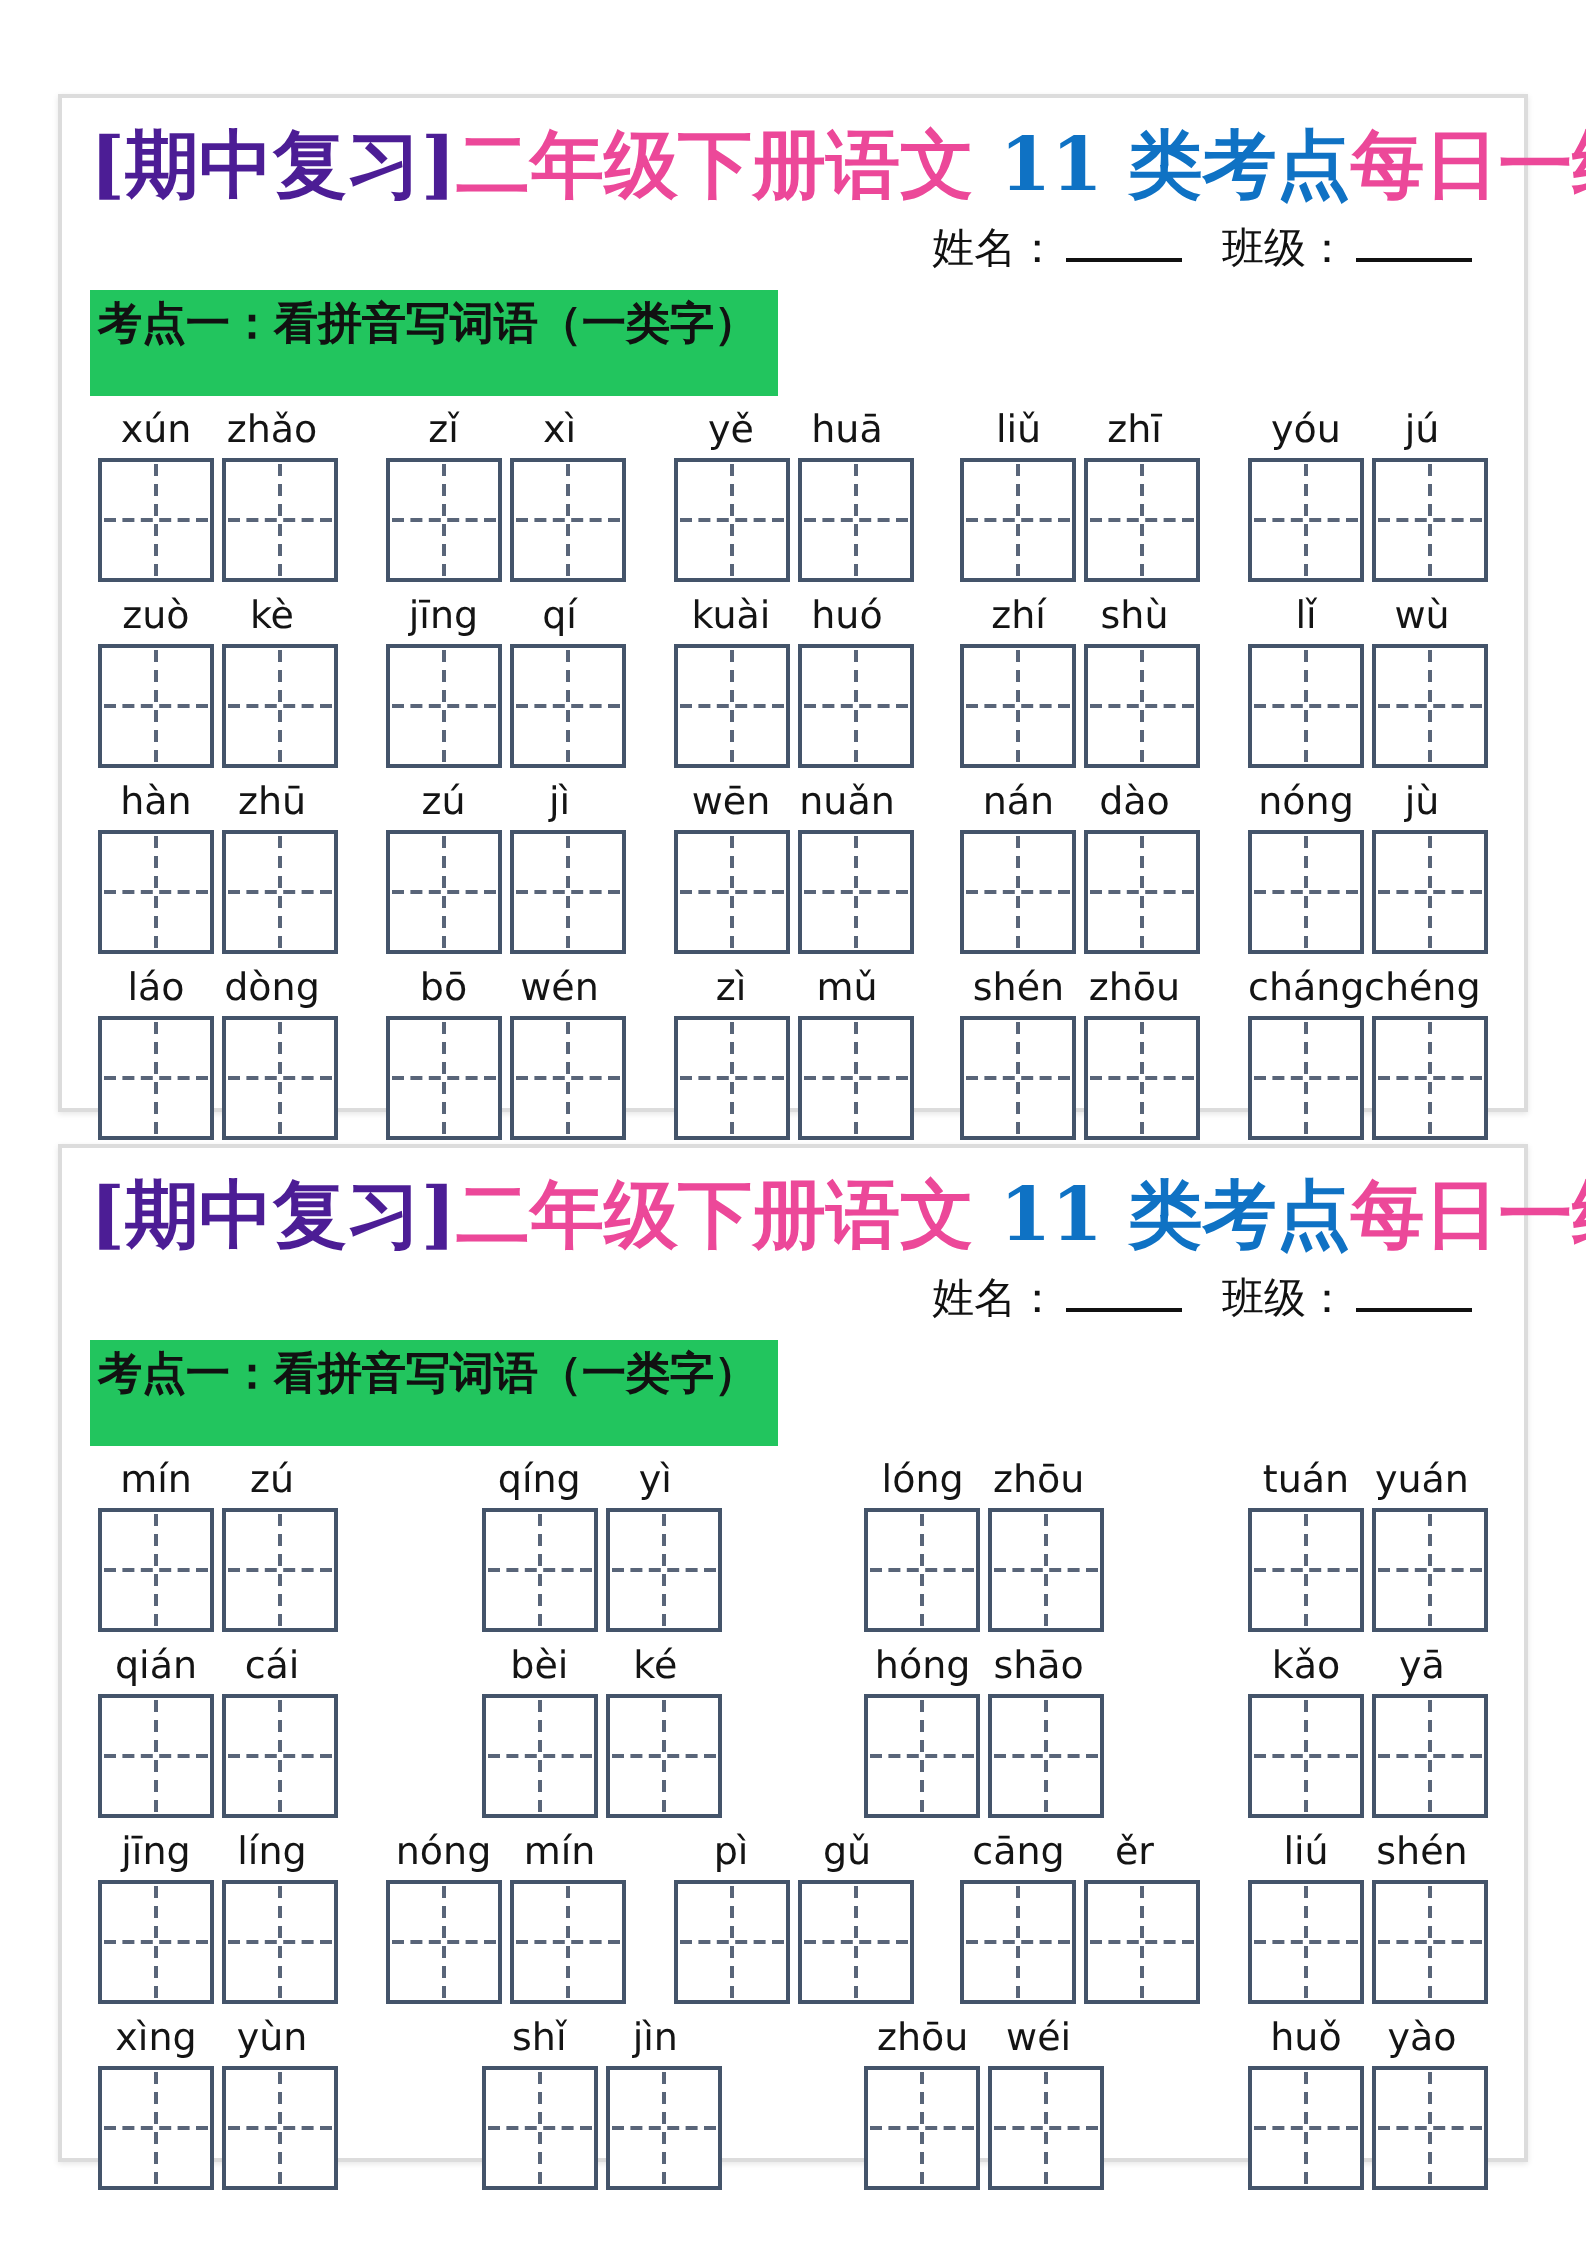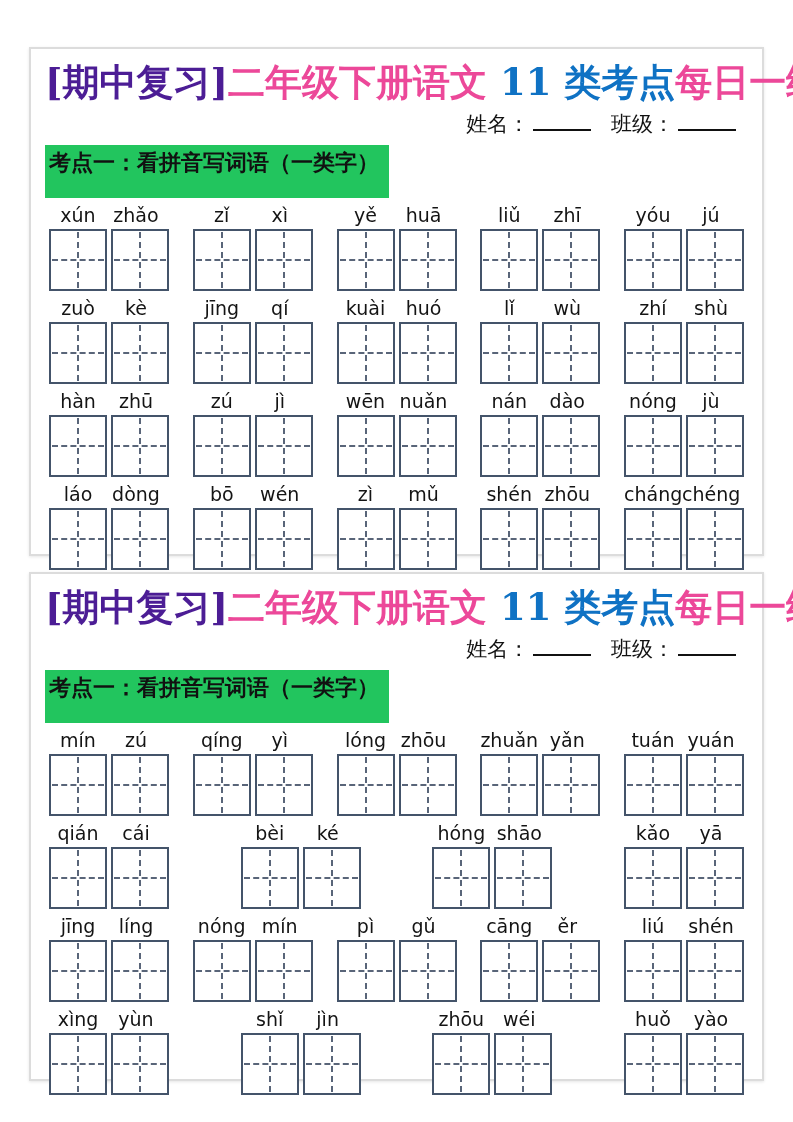--- a/index.html
+++ b/index.html
@@ -166,32 +166,32 @@
               <span class="syll">kuài</span>
               <span class="syll">huó</span>
             </div>
             <div class="boxes">
               <div class="tianzige"></div>
               <div class="tianzige"></div>
             </div>
           </div>
           <div class="pair">
             <div class="pinyin-line">
+              <span class="syll">zhí</span>
+              <span class="syll">shù</span>
+            </div>
+            <div class="boxes">
+              <div class="tianzige"></div>
+              <div class="tianzige"></div>
+            </div>
+          </div>
+          <div class="pair">
+            <div class="pinyin-line">
               <span class="syll">lǐ</span>
               <span class="syll">wù</span>
-            </div>
-            <div class="boxes">
-              <div class="tianzige"></div>
-              <div class="tianzige"></div>
-            </div>
-          </div>
-          <div class="pair">
-            <div class="pinyin-line">
-              <span class="syll">zhí</span>
-              <span class="syll">shù</span>
             </div>
             <div class="boxes">
               <div class="tianzige"></div>
               <div class="tianzige"></div>
             </div>
           </div>
         </div>
         <div class="word-row">
           <div class="pair">
             <div class="pinyin-line">
@@ -335,30 +335,20 @@
               <span class="syll">lóng</span>
               <span class="syll">zhōu</span>
             </div>
             <div class="boxes">
               <div class="tianzige"></div>
               <div class="tianzige"></div>
             </div>
           </div>
           <div class="pair">
             <div class="pinyin-line">
-              <span class="syll">zhuǎn</span>
-              <span class="syll">yǎn</span>
-            </div>
-            <div class="boxes">
-              <div class="tianzige"></div>
-              <div class="tianzige"></div>
-            </div>
-          </div>
-          <div class="pair">
-            <div class="pinyin-line">
               <span class="syll">tuán</span>
               <span class="syll">yuán</span>
             </div>
             <div class="boxes">
               <div class="tianzige"></div>
               <div class="tianzige"></div>
             </div>
           </div>
         </div>
         <div class="word-row">

